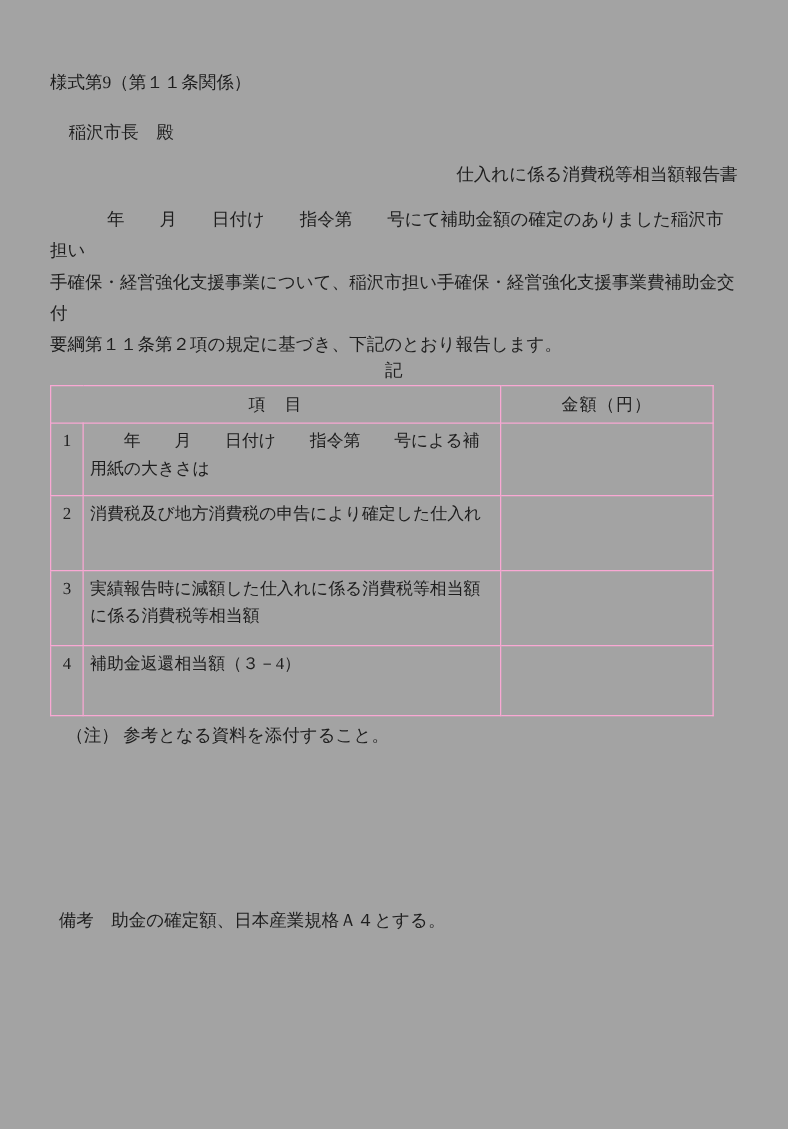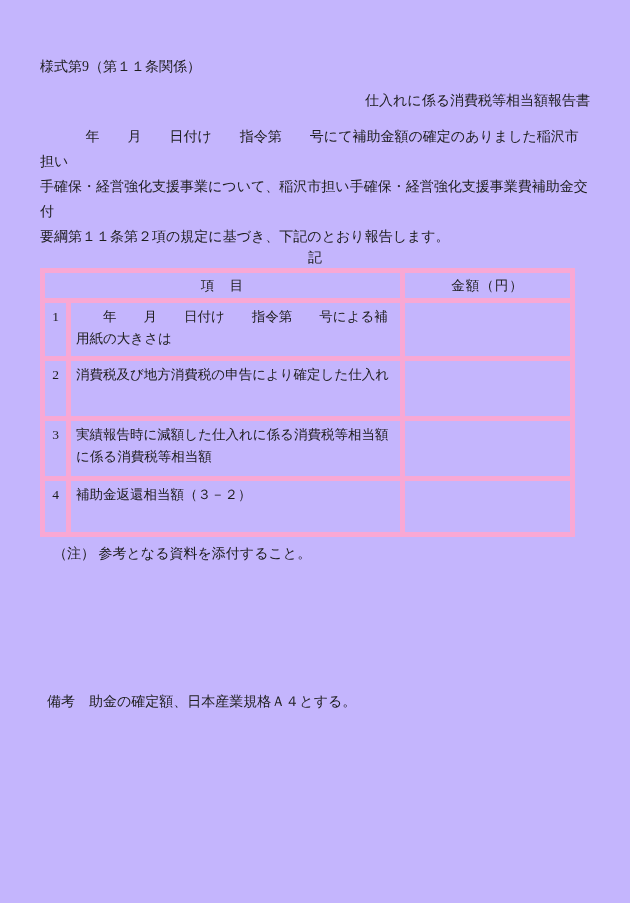--- a/index.html
+++ b/index.html
@@ -13,21 +13,21 @@
     color: #1d1d1d;
     font-family: "Liberation Serif", "DejaVu Serif", serif;
     font-size: 14px;
     overflow: hidden;
   }
   .page {
     box-sizing: border-box;
     width: 630px;
     height: 903px;
     padding: 58px 40px 0 40px;
-    background: #c4b5fd;
+    background: #a3a3a3;
   }
   .form-number {
     line-height: 18px;
   }
   .date-line {
     margin-top: 12px;
     padding-right: 21px;
     text-align: right;
     line-height: 18px;
   }
@@ -57,21 +57,21 @@
   }
   table.report-table {
     margin-top: 2px;
     border-collapse: collapse;
     table-layout: fixed;
     width: 530px;
     font-size: 13.5px;
   }
   table.report-table th,
   table.report-table td {
-    border: 5px solid #f9a8d4;
+    border: 1px solid #f9a8d4;
     font-weight: normal;
     box-sizing: border-box;
   }
   table.report-table th {
     height: 30px;
     text-align: center;
     vertical-align: middle;
     letter-spacing: 1px;
   }
   table.report-table td {
@@ -105,20 +105,21 @@
   }
 </style>
 </head>
 <body>
 
 <div class="page">
 
   <div class="form-number">様式第9（第１１条関係）</div>
 
 
+  <div class="addressee">稲沢市長　殿</div>
 
 
   <div class="doc-title">仕入れに係る消費税等相当額報告書</div>
 
   <div class="body-text">　　　 年　　月　　日付け　　指令第　　号にて補助金額の確定のありました稲沢市担い
 手確保・経営強化支援事業について、稲沢市担い手確保・経営強化支援事業費補助金交付
 要綱第１１条第２項の規定に基づき、下記のとおり報告します。</div>
 
   <div class="record-marker">記</div>
 
@@ -145,21 +146,21 @@
       <td class="cell-amount"></td>
     </tr>
     <tr class="row-3">
       <td class="cell-no">3</td>
       <td class="cell-item">実績報告時に減額した仕入れに係る消費税等相当額
 に係る消費税等相当額</td>
       <td class="cell-amount"></td>
     </tr>
     <tr class="row-4">
       <td class="cell-no">4</td>
-      <td class="cell-item">補助金返還相当額（３－２）</td>
+      <td class="cell-item">補助金返還相当額（３－4）</td>
       <td class="cell-amount"></td>
     </tr>
   </tbody>
     </table>
 
   <div class="note">（注） 参考となる資料を添付すること。</div>
 
   <div class="remarks">備考　助金の確定額、日本産業規格Ａ４とする。</div>
 
 </div>

